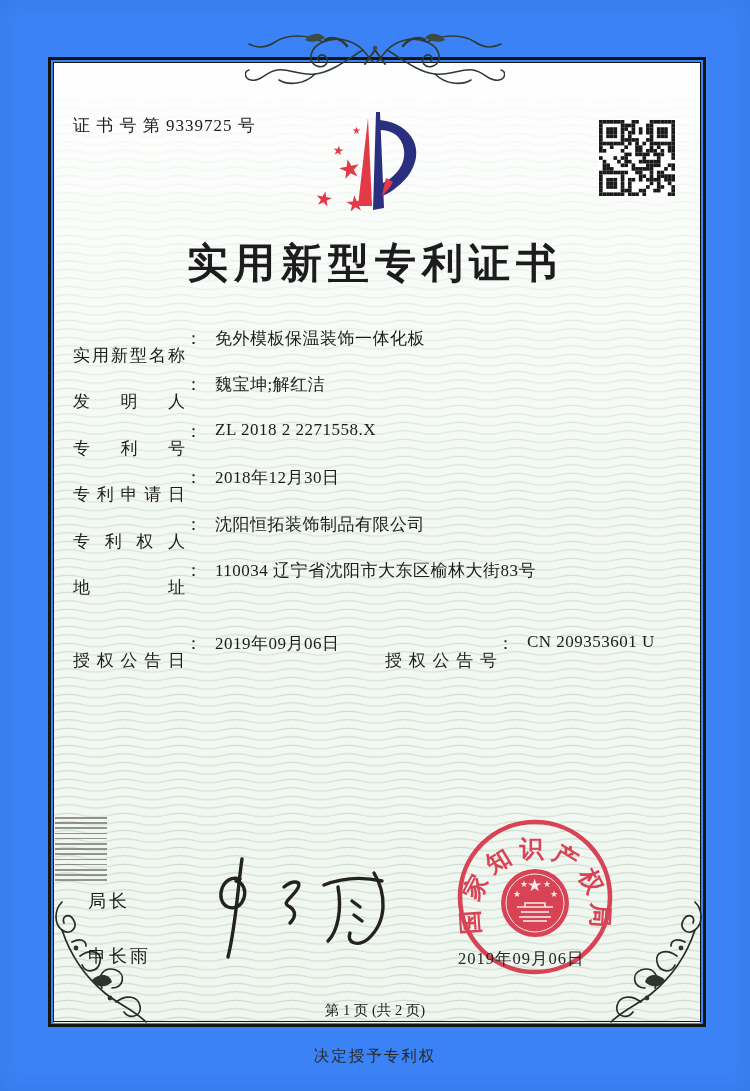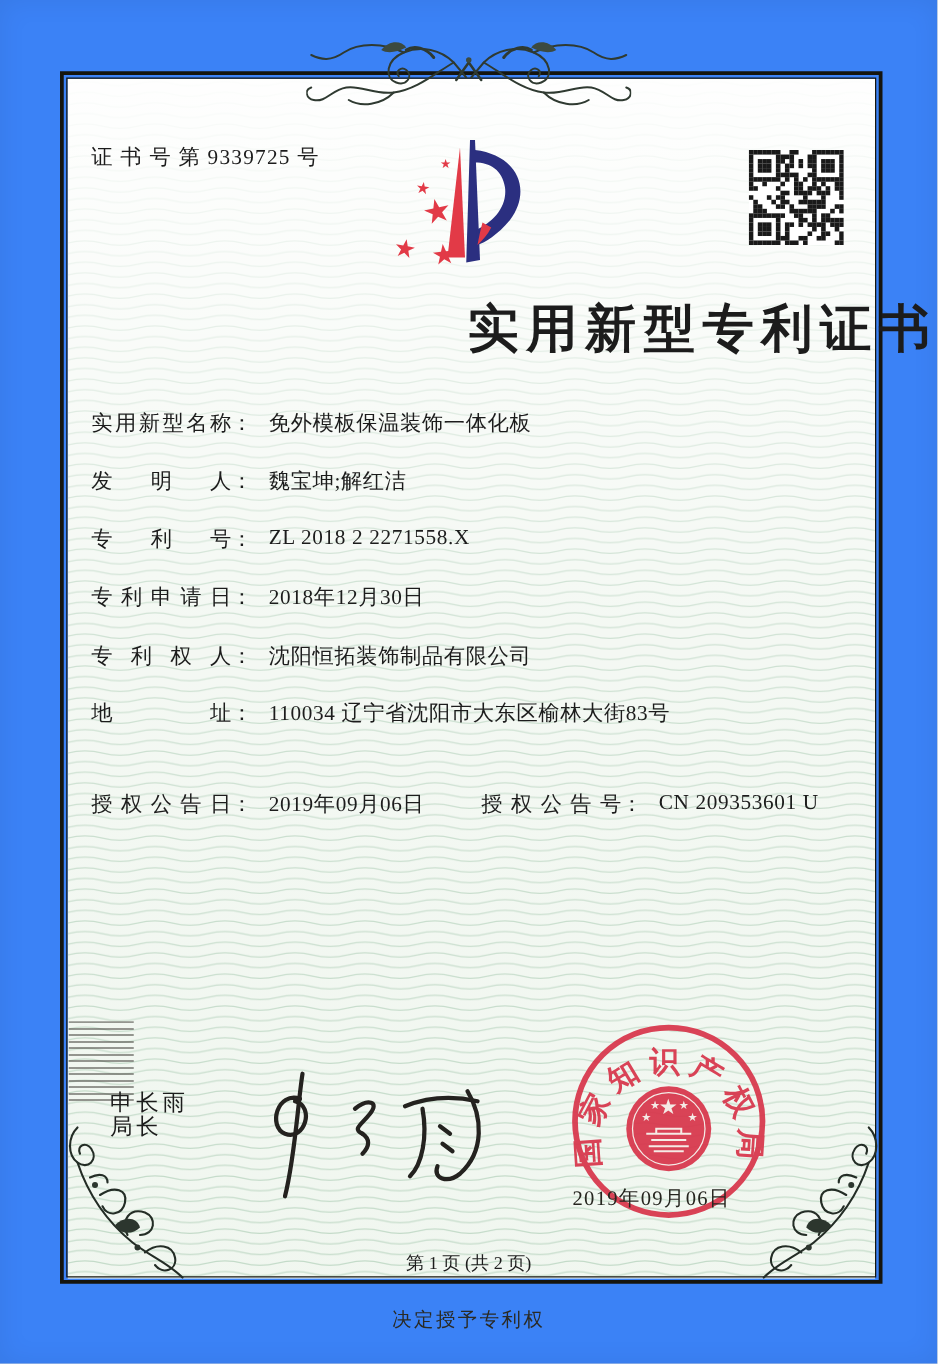--- a/index.html
+++ b/index.html
@@ -13,37 +13,37 @@
         border:1px solid #15150f;}
   .guilloche{position:absolute;left:54px;top:63px;z-index:1;}
   
   .orn-top{position:absolute;left:245px;top:28px;z-index:3;}
   .orn-bl{position:absolute;left:52px;top:898px;z-index:3;}
   .orn-br{position:absolute;left:609px;top:898px;z-index:3;transform:scaleX(-1);}
   
   .cert-no{position:absolute;left:73px;top:114px;font-size:17px;letter-spacing:1px;z-index:4;}
   .logo{position:absolute;left:310px;top:108px;z-index:4;}
   .qr{position:absolute;left:599px;top:120px;z-index:4;}
-  .title{position:absolute;left:0;top:236px;width:750px;text-align:right;
+  .title{position:absolute;left:0;top:236px;width:750px;text-align:center;
         font-size:41px;font-weight:bold;letter-spacing:6px;z-index:4;}
   .frow{position:absolute;left:73px;width:600px;display:flex;align-items:flex-start;
         font-size:17px;z-index:4;white-space:nowrap;}
-  .flabel{display:inline-block;width:112px;text-align:justify;text-align-last:justify;}
+  .flabel{display:inline-block;width:112px;text-align:justify;text-align-last:justify;margin-top:17px;}
   .fcolon{display:inline-block;margin-right:13px;}
   .fvalue{letter-spacing:.5px;}
   .fpair{display:flex;}
   .fpair.first{width:312px;}
   .paras{position:absolute;left:84px;top:641px;width:604px;z-index:4;}
   .paras p{margin:0;text-indent:2em;font-size:17.5px;line-height:30px;
         text-align:justify;color:#22221e;}
   .barcode{position:absolute;left:55px;top:817px;width:52px;height:66px;z-index:4;
         background:repeating-linear-gradient(180deg,#55544e 0 1.6px,rgba(0,0,0,0) 1.6px 5.2px);
         opacity:.6;}
   .signer-title{position:absolute;left:88px;top:889px;font-size:18px;letter-spacing:3px;z-index:4;}
-  .signer-name{position:absolute;left:88px;top:870px;font-size:18px;letter-spacing:3px;z-index:4;font-family:Liberation Mono, monospace;}
+  .signer-name{position:absolute;left:88px;top:944px;font-size:18px;letter-spacing:3px;z-index:4;font-family:Liberation Mono, monospace;}
   .signature{position:absolute;left:196px;top:853px;z-index:4;}
   .seal{position:absolute;left:451px;top:813px;z-index:5;opacity:.92;}
   .seal-date{position:absolute;left:458px;top:948px;width:160px;font-size:16.5px;
         letter-spacing:1px;color:#26251f;z-index:6;}
   .footer-page{position:absolute;left:0;top:1001px;width:750px;text-align:center;
         font-size:14.5px;z-index:4;}
   .back-note{position:absolute;left:0;top:1046px;width:750px;text-align:center;
         font-size:15.5px;letter-spacing:2px;color:#2a2a24;z-index:4;}
 </style>
 </head>

